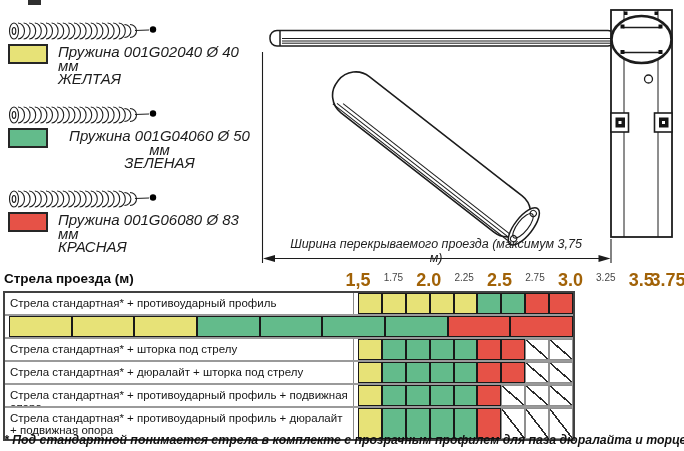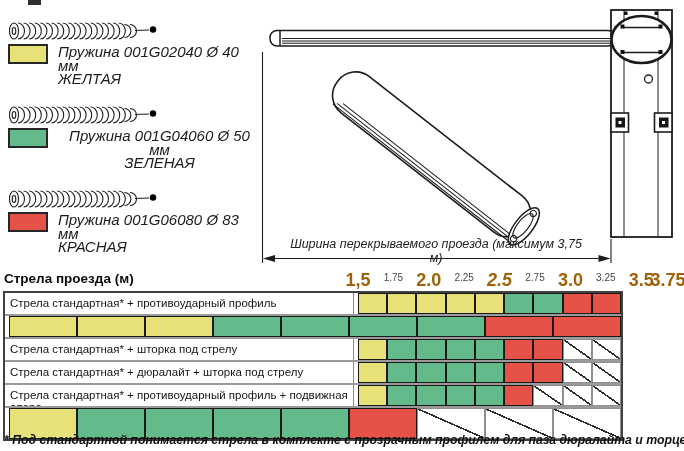--- a/index.html
+++ b/index.html
@@ -23,21 +23,21 @@
   .barrier{position:absolute;left:250px;top:0;}
   .dim-label{position:absolute;left:283px;top:237px;width:306px;text-align:center;
              font-style:italic;font-size:12.5px;color:#222;}
 
   
   .tbl-title{position:absolute;left:4px;top:271px;font-weight:bold;font-size:13.5px;color:#0c0c0c;}
   .col-headers{position:absolute;left:358px;top:269px;width:318px;height:20px;}
   .colnum{position:absolute;top:3px;transform:translateX(-50%);font-size:10px;color:#474747;white-space:nowrap;}
   .colnum.bold{font-weight:bold;font-size:18px;color:#a16207;top:1px;}
 
-  .tbl{position:absolute;left:3px;top:291px;width:620px;border:2px solid #414141;background:#fff;box-sizing:border-box;}
+  .tbl{position:absolute;left:3px;top:291px;width:572px;border:2px solid #414141;background:#fff;box-sizing:border-box;}
   .trow{display:flex;height:21px;border-bottom:2px solid #9a9a9a;}
   .trow:last-child{border-bottom:none;}
   .trow.tall{height:31px;}
   .tlabel{flex:0 0 349px;box-sizing:border-box;border-right:1px solid #8a8a8a;
           font-size:11.5px;line-height:12px;padding:4px 4px 0 5px;color:#151515;
           white-space:normal;overflow:hidden;}
   .tcells{flex:1;display:grid;grid-template-columns:repeat(9,1fr);margin-left:4px;}
   .cell{border:1.5px solid #191919;box-sizing:border-box;}
   .cell.hatch{border:1px solid #8f8f8f;background-color:#fff;
     background-image:linear-gradient(to top right,
@@ -166,21 +166,21 @@
   </svg>
 
   <div class="dim-label">Ширина перекрываемого проезда (максимум 3,75 м)</div>
 
   <div class="tbl-title">Стрела проезда (м)</div>
   <div class="col-headers">
       <span class="colnum bold" style="left: 0px;">1,5</span>
       <span class="colnum" style="left: 35.4px;">1.75</span>
       <span class="colnum bold" style="left: 70.8px;">2.0</span>
       <span class="colnum" style="left: 106.2px;">2.25</span>
-      <span class="colnum bold" style="left: 141.6px; font-style: italic;">2.5</span>
+      <span class="colnum bold" style="left: 141.6px;">2.5</span>
       <span class="colnum" style="left: 177px;">2.75</span>
       <span class="colnum bold" style="left: 212.4px;">3.0</span>
       <span class="colnum" style="left: 247.8px;">3.25</span>
       <span class="colnum bold" style="left: 283.2px;">3.5</span>
       <span class="colnum bold" style="left: 310px;">3.75</span>
     </div>
   <div class="tbl">
       <div class="trow">
         <div class="tlabel">Стрела стандартная* + противоударный профиль</div>
         <div class="tcells">
@@ -244,20 +244,21 @@
           <div class="cell" style="background: rgb(99, 187, 139);"></div>
           <div class="cell" style="background: rgb(99, 187, 139);"></div>
           <div class="cell" style="background: rgb(99, 187, 139);"></div>
           <div class="cell" style="background: rgb(230, 82, 71);"></div>
           <div class="cell hatch"></div>
           <div class="cell hatch"></div>
           <div class="cell hatch"></div>
         </div>
       </div>
       <div class="trow tall">
+        <div class="tlabel">Стрела стандартная* + противоударный профиль + дюралайт + подвижная опора</div>
         <div class="tcells">
           <div class="cell" style="background: rgb(231, 226, 119);"></div>
           <div class="cell" style="background: rgb(99, 187, 139);"></div>
           <div class="cell" style="background: rgb(99, 187, 139);"></div>
           <div class="cell" style="background: rgb(99, 187, 139);"></div>
           <div class="cell" style="background: rgb(99, 187, 139);"></div>
           <div class="cell" style="background: rgb(230, 82, 71);"></div>
           <div class="cell hatch"></div>
           <div class="cell hatch"></div>
           <div class="cell hatch"></div>

